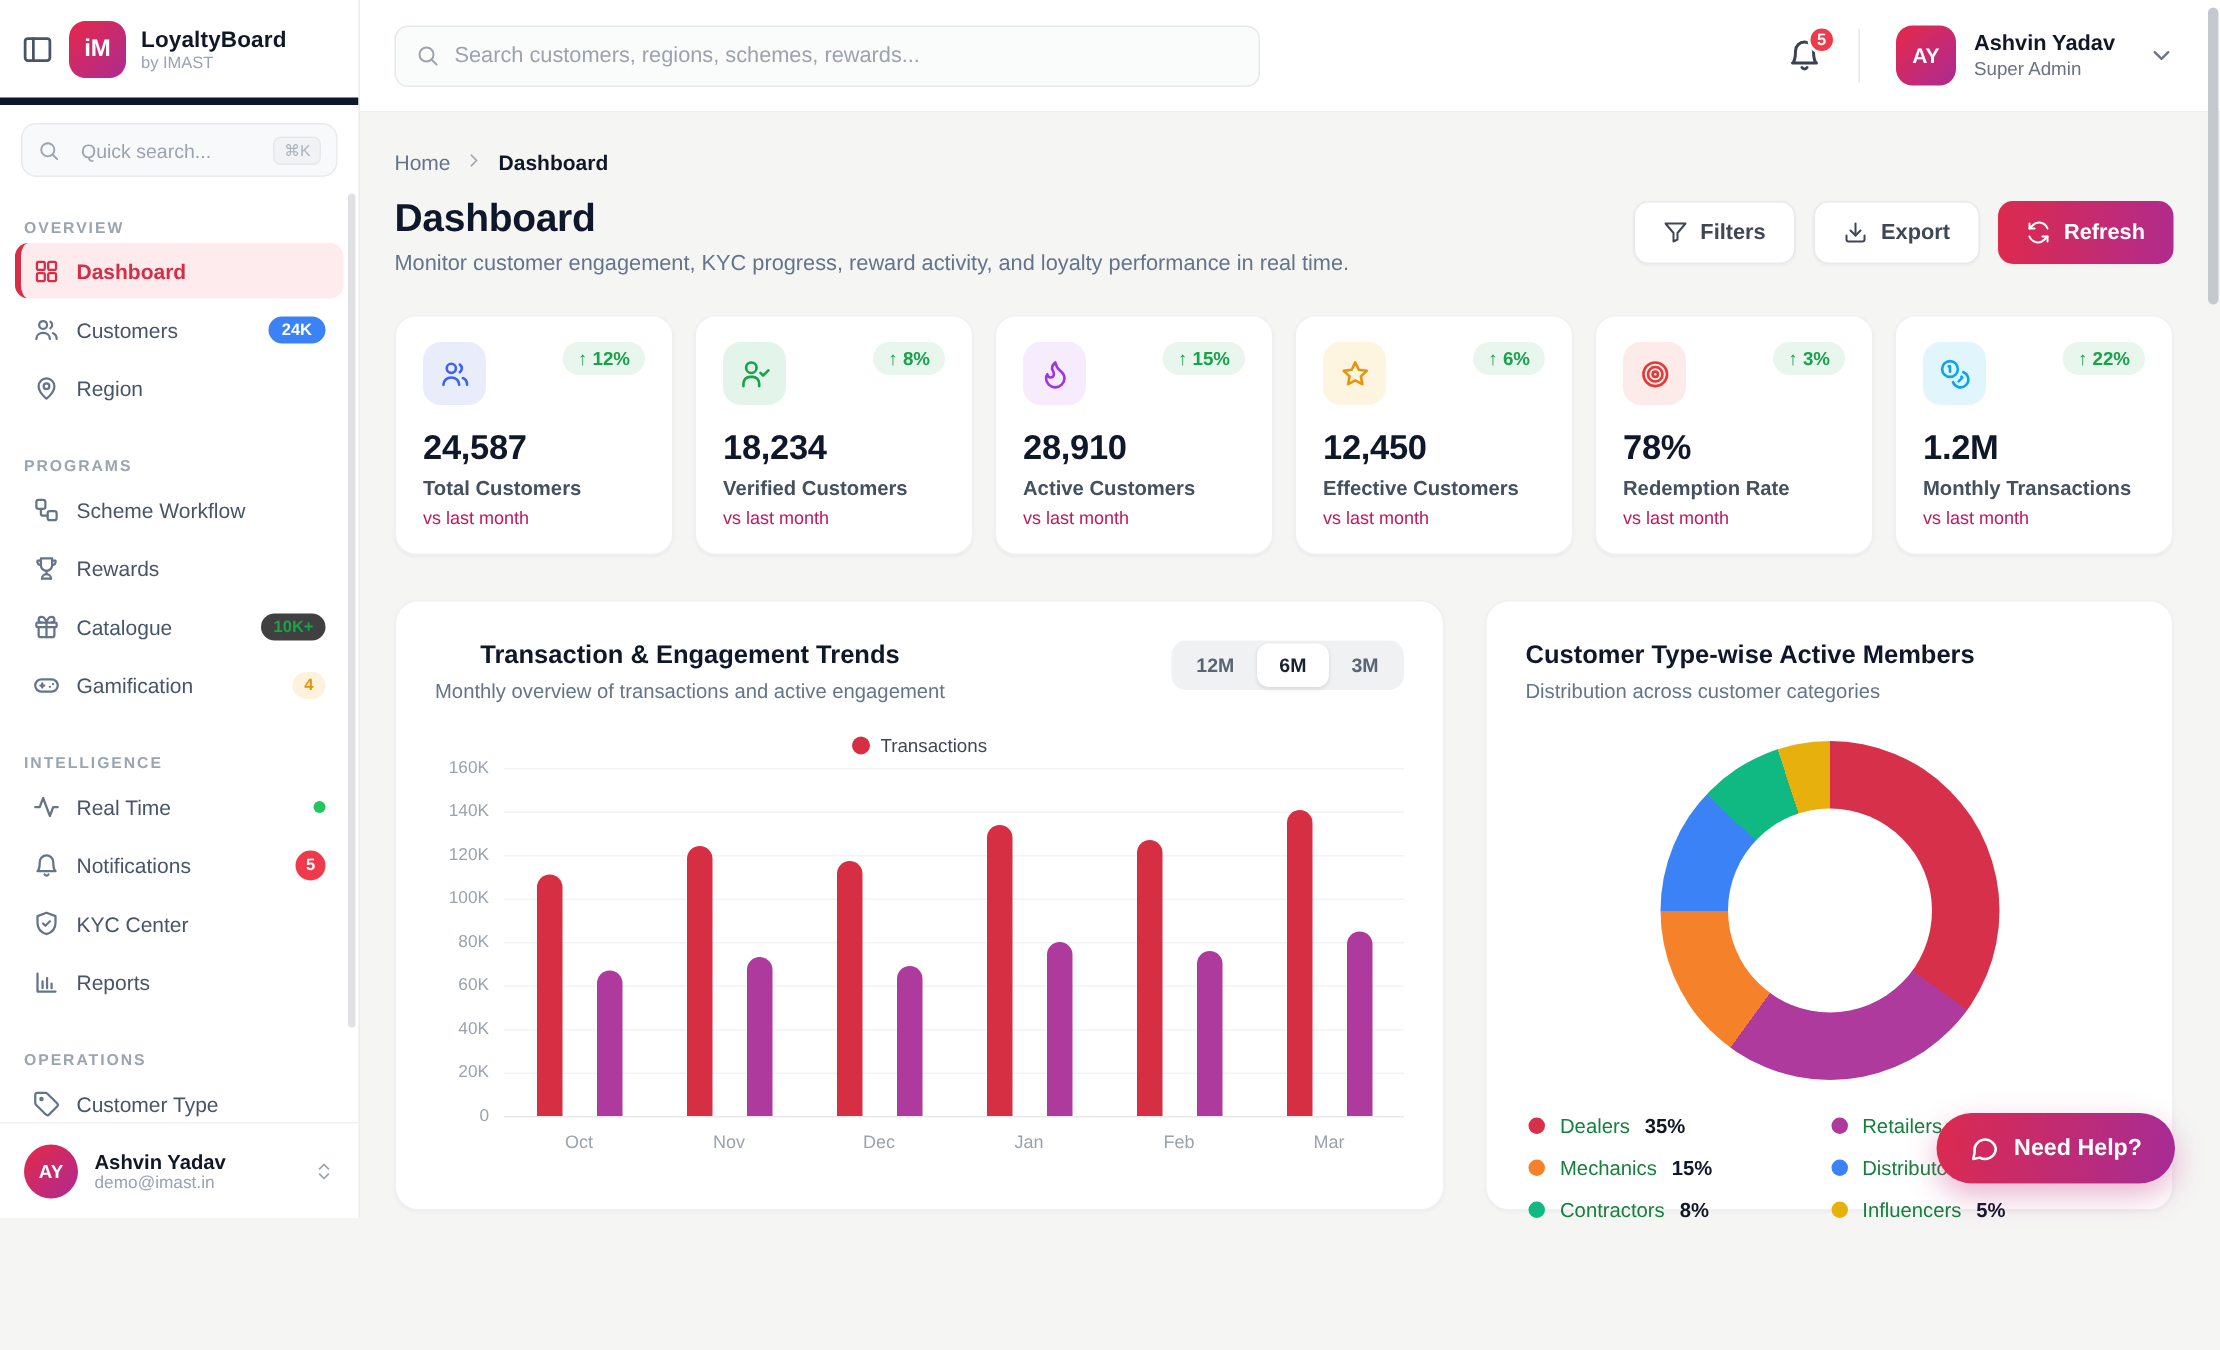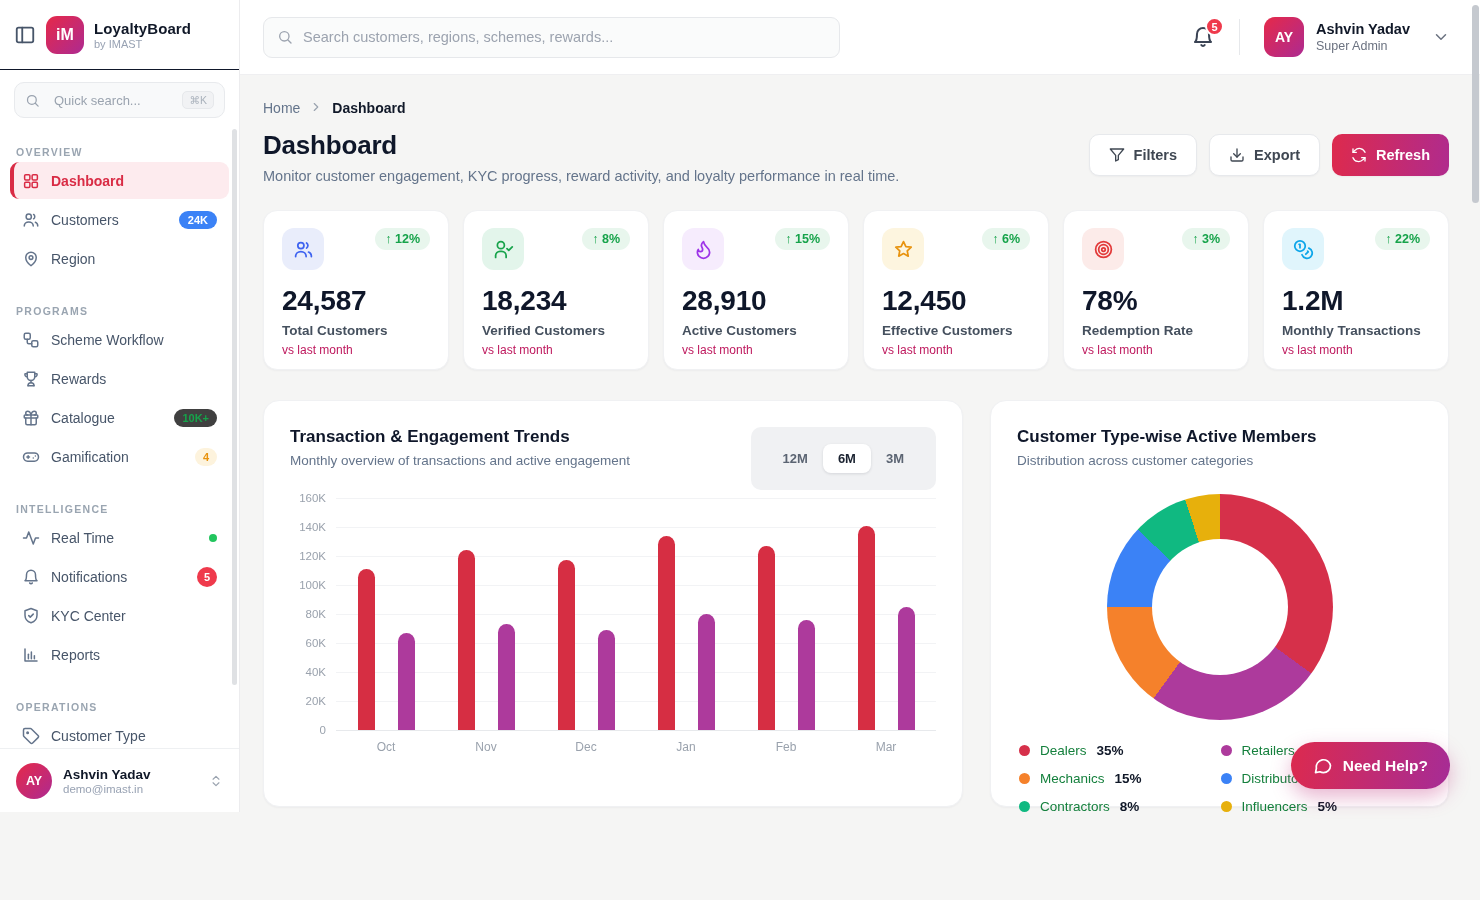--- a/index.html
+++ b/index.html
@@ -1,21 +1,21 @@
 <!DOCTYPE html>
 <html><head>
 <meta charset="utf-8">
 <style>
   * { margin:0; padding:0; box-sizing:border-box; }
   html,body { width:1480px; height:900px; font-family:"Liberation Sans", sans-serif; background:#f5f5f4; overflow:hidden; }
   .stage { position:relative; width:1480px; height:900px; }
 
   
   .sidebar { position:absolute; left:0; top:0; width:240px; height:812px; background:#fff; border-right:1px solid #ececee; overflow:hidden; z-index:10; }
-  .sb-header { display:flex; align-items:center; gap:10px; height:70px; padding:0 14px; border-bottom:1px solid #0f172a; }
+  .sb-header { display:flex; align-items:center; gap:10px; height:70px; padding:0 14px; border-bottom:5px solid #0f172a; }
   .sb-toggle { width:22px; height:22px; color:#475569; cursor:pointer; flex:none; }
   .logo { width:38px; height:38px; border-radius:11px; background:linear-gradient(135deg,#e02950 10%,#b02a8e 95%); color:#fff; font-size:16px; font-weight:800; display:flex; align-items:center; justify-content:center; flex:none; }
   .brand-name { font-size:15px; font-weight:800; color:#101828; letter-spacing:.1px; }
   .brand-by { font-size:11px; color:#98a2b3; margin-top:1px; }
   .quick-search { margin:12px 14px 0; height:36px; background:#f8f9fa; border:1px solid #e8eaed; border-radius:10px; display:flex; align-items:center; gap:14px; padding:0 10px; cursor:pointer; }
   .quick-search .ic { width:15px; height:15px; color:#9aa3af; }
   .qs-text { font-size:13px; color:#9aa3af; flex:1; }
   .qs-kbd { font-size:10.5px; color:#aab2bc; background:#f1f2f4; border:1px solid #e6e8eb; border-radius:5px; padding:2px 6px; }
   .sb-section { margin:28px 16px 4px; font-size:10.5px; font-weight:700; color:#9aa5b1; letter-spacing:1.3px; }
   .sb-item { display:flex; align-items:center; gap:11px; height:37px; margin:2px 10px; padding:0 12px; border-radius:9px; color:#475569; font-size:14px; font-weight:500; cursor:pointer; position:relative; }
@@ -64,30 +64,30 @@
   .btn { display:inline-flex; align-items:center; gap:9px; height:42px; padding:0 19px; border-radius:10px; border:1px solid #e7e9ec; background:#fff; font-size:14.5px; font-weight:600; color:#3f4752; cursor:pointer; box-shadow:0 1px 2px rgba(16,24,40,.04); font-family:"Liberation Sans", sans-serif; }
   .btn .ic { width:16px; height:16px; }
   .btn-primary { background:linear-gradient(95deg,#dd2a4d 0%,#b02b8d 100%); color:#fff; border:none; }
 
   .stats { display:grid; grid-template-columns:repeat(6,1fr); gap:14px; margin-top:26px; }
   .stat-card { background:#fff; border:1px solid #f0f1f3; border-radius:14px; box-shadow:0 1px 2px rgba(16,24,40,.04); padding:17px 18px; height:160px; }
   .stat-top { display:flex; align-items:flex-start; justify-content:space-between; }
   .stat-icon { width:42px; height:42px; border-radius:12px; display:flex; align-items:center; justify-content:center; }
   .stat-icon .ic { width:21px; height:21px; }
   .trend { background:#e8f6ed; color:#16a34a; font-size:12.5px; font-weight:700; padding:4px 10px; border-radius:999px; }
-  .stat-value { font-size:28px; font-weight:800; color:#0f172a; margin-top:15px; letter-spacing:-.2px; }
+  .stat-value { font-size:23px; font-weight:800; color:#0f172a; margin-top:15px; letter-spacing:-.2px; }
   .stat-label { font-size:13.5px; font-weight:600; color:#45505e; margin-top:6px; }
   .stat-sub { font-size:12px; color:#be185d; margin-top:5px; }
 
   .charts { display:grid; grid-template-columns:700px 1fr; gap:27px; margin-top:30px; }
   .chart-card { background:#fff; border:1px solid #f0f1f3; border-radius:16px; box-shadow:0 1px 2px rgba(16,24,40,.04); padding:26px 26px 0; height:407px; position:relative; }
   .cc-head { display:flex; align-items:flex-start; }
-  .cc-title { font-size:17px; font-weight:800; color:#0f172a; }
+  .cc-title { font-size:17px; font-weight:800; color:#0f172a;text-align:center; }
   .cc-sub { font-size:13.5px; color:#64748b; margin-top:6px; }
-  .range { margin-left:auto; background:#f0f1f3; border-radius:10px; padding:17px; display:flex; }
+  .range { margin-left:auto; background:#f0f1f3; border-radius:10px; padding:2px; display:flex; }
   .range button { border:none; background:transparent; font-family:"Liberation Sans", sans-serif; font-size:13px; font-weight:600; color:#5b6472; padding:7px 15px; border-radius:8px; cursor:pointer; }
   .range button.active { background:#fff; color:#1a2230; font-weight:700; box-shadow:0 1px 3px rgba(16,24,40,.12); }
 
   .bar-legend { display:flex; justify-content:center; gap:18px; margin-top:22px; }
   .bl-item { display:flex; align-items:center; gap:7px; }
   .bl-dot { width:12px; height:12px; border-radius:50%; }
   .bl-label { font-size:12.5px; color:#3f4752; }
   .bar-wrap { display:flex; margin-top:8px; }
   .y-axis { width:46px; position:relative; height:232px; flex:none; }
   .y-axis span { position:absolute; right:10px; transform:translateY(-50%); font-size:11.5px; color:#9aa2ad; }
@@ -489,20 +489,26 @@
           <div>
             <div class="cc-title">Transaction &amp; Engagement Trends</div>
             <div class="cc-sub">Monthly overview of transactions and active engagement</div>
           </div>
           <div class="range" id="range">
               <button>12M</button>
               <button class="active">6M</button>
               <button>3M</button>
             </div>
         </div>
+        <div class="bar-legend" id="bar-legend">
+            <span class="bl-item">
+              <span class="bl-dot" style="background: rgb(214, 46, 67);"></span>
+              <span class="bl-label">Transactions</span>
+            </span>
+          </div>
         <div class="bar-wrap">
           <div class="y-axis" id="y-axis">
               <span style="top: 0%;">160K</span>
               <span style="top: 12.5%;">140K</span>
               <span style="top: 25%;">120K</span>
               <span style="top: 37.5%;">100K</span>
               <span style="top: 50%;">80K</span>
               <span style="top: 62.5%;">60K</span>
               <span style="top: 75%;">40K</span>
               <span style="top: 87.5%;">20K</span>

